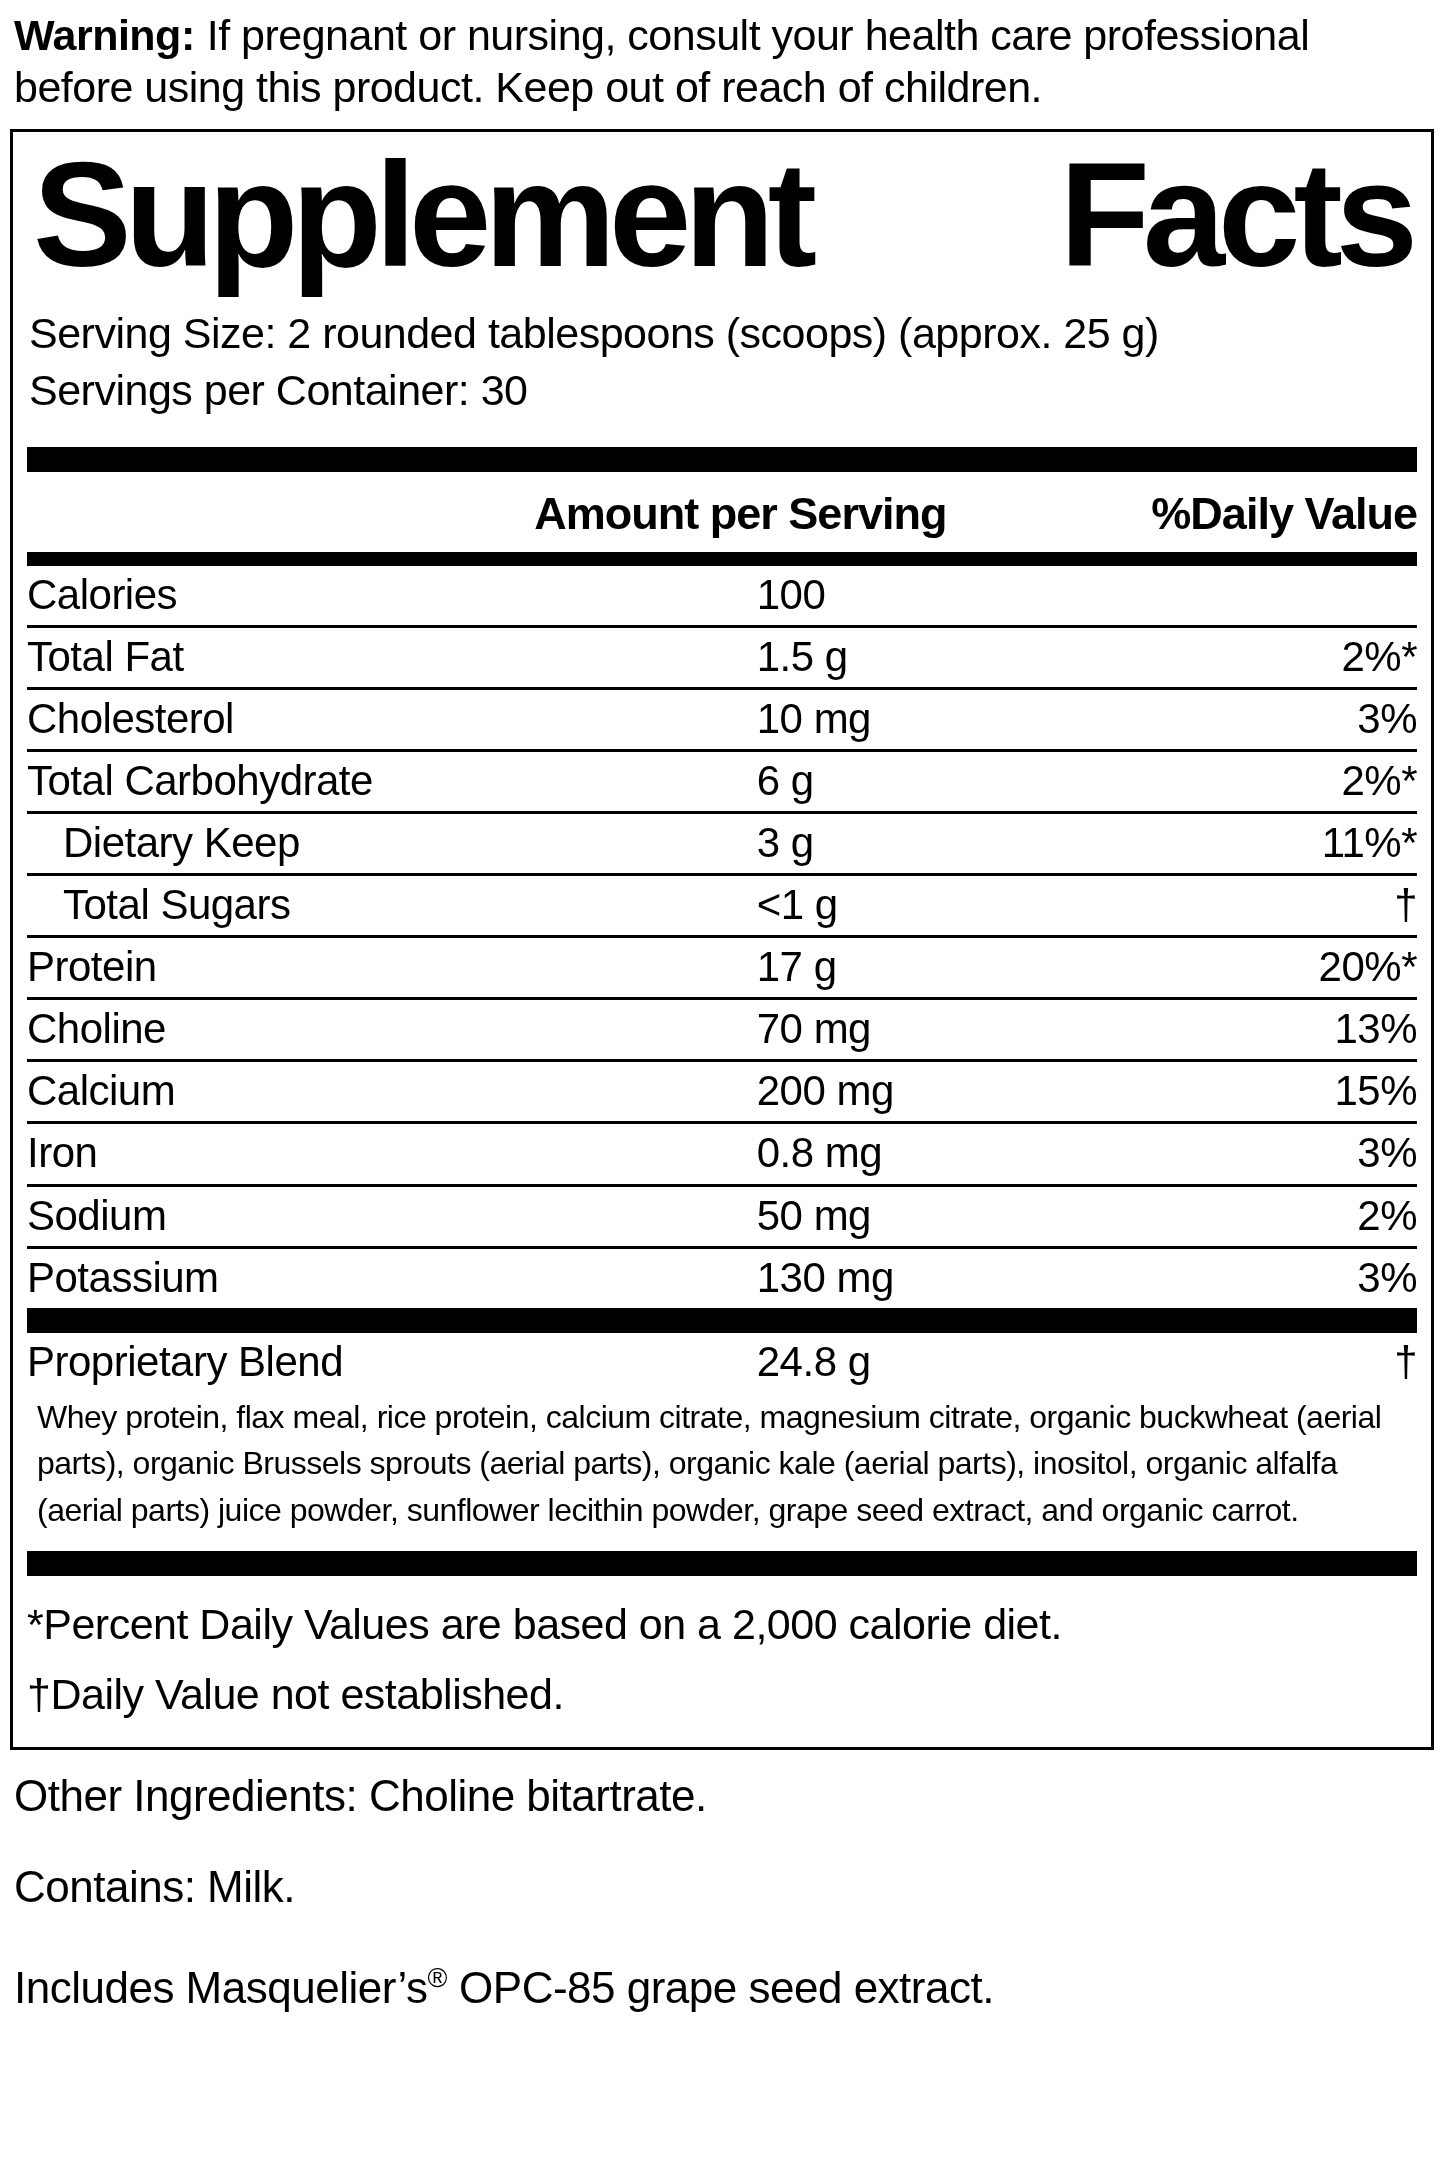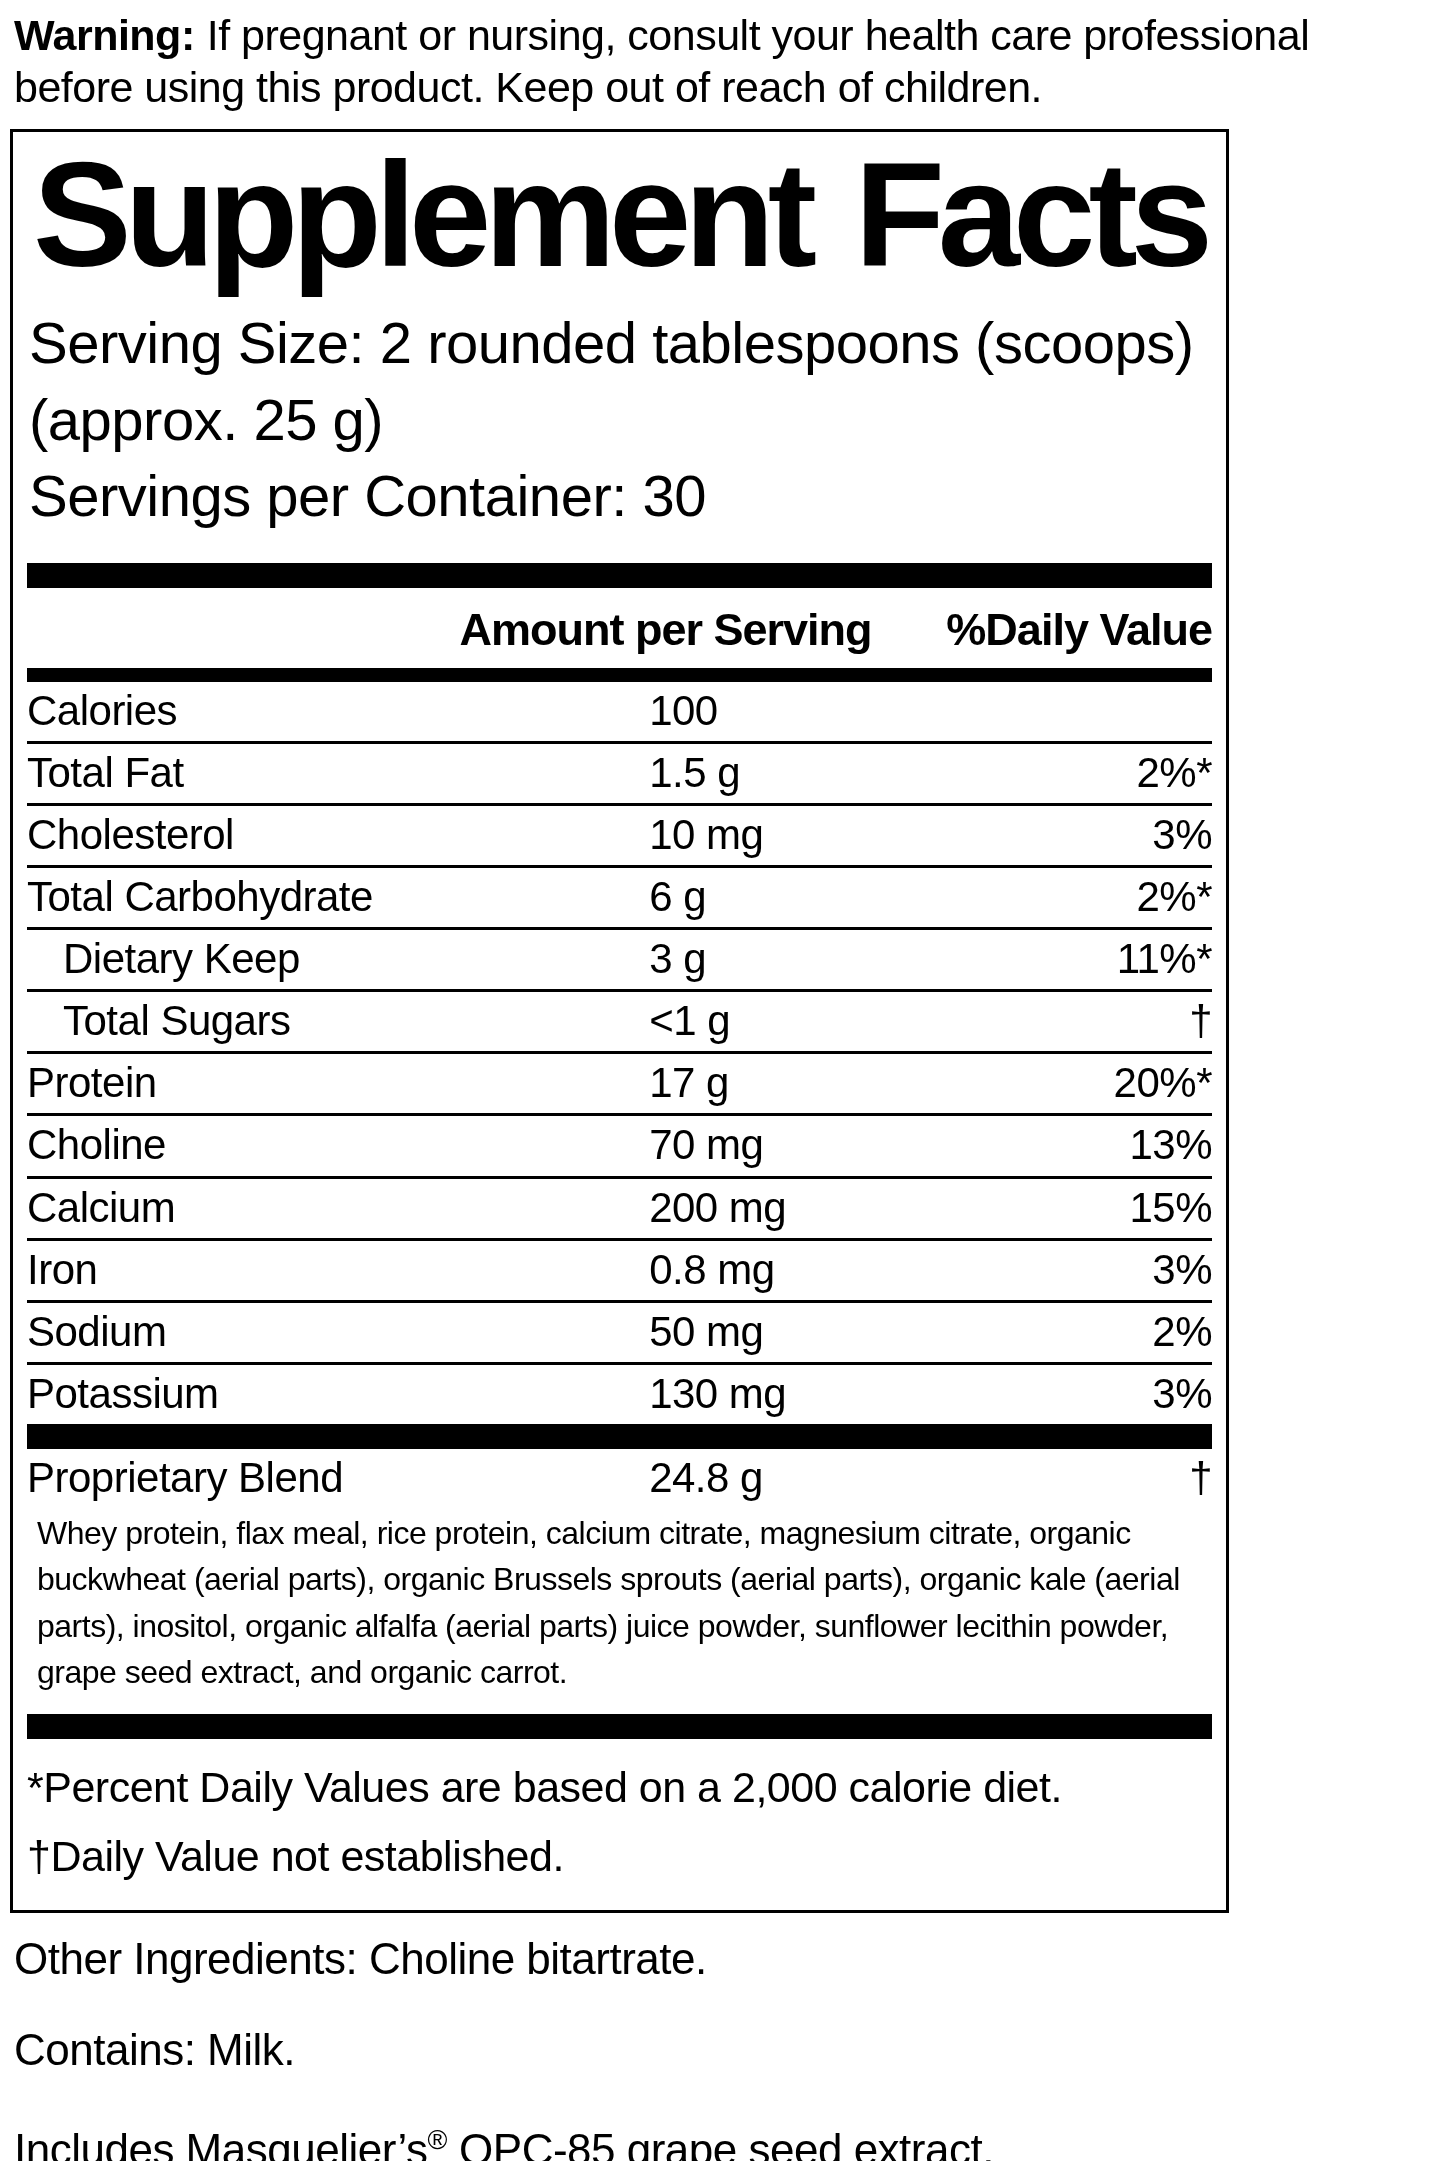--- a/index.html
+++ b/index.html
@@ -17,39 +17,39 @@
   .warning {
     margin: 10px 16px 0 14px;
     font-size: 43px;
     line-height: 1.2;
   }
   .warning b { margin-right: 12px; }
 
   
   .panel {
     margin: 16px 2px 0 10px;
-    width: 1219px;
+    width: 1424px;
     border: 3px solid #000;
     padding: 8px 14px 12px 14px;
   }
 
   .title-row {
     display: flex;
     justify-content: space-between;
     align-items: flex-start;
     font-size: 148px;
     font-weight: bold;
     letter-spacing: -7px;
     line-height: 1.02;
     padding: 0 6px;
   }
 
   .serving-block {
     margin: 14px 2px 0 2px;
-    font-size: 58px;
+    font-size: 43px;
     line-height: 1.32;
   }
 
   .bar-thick { height: 25px; background: #000; }
   .bar-thick.gap-top { margin-top: 28px; }
   .bar-medium { height: 14px; background: #000; }
 
   .header-row {
     display: grid;
     grid-template-columns: 36.5% 1fr auto;

